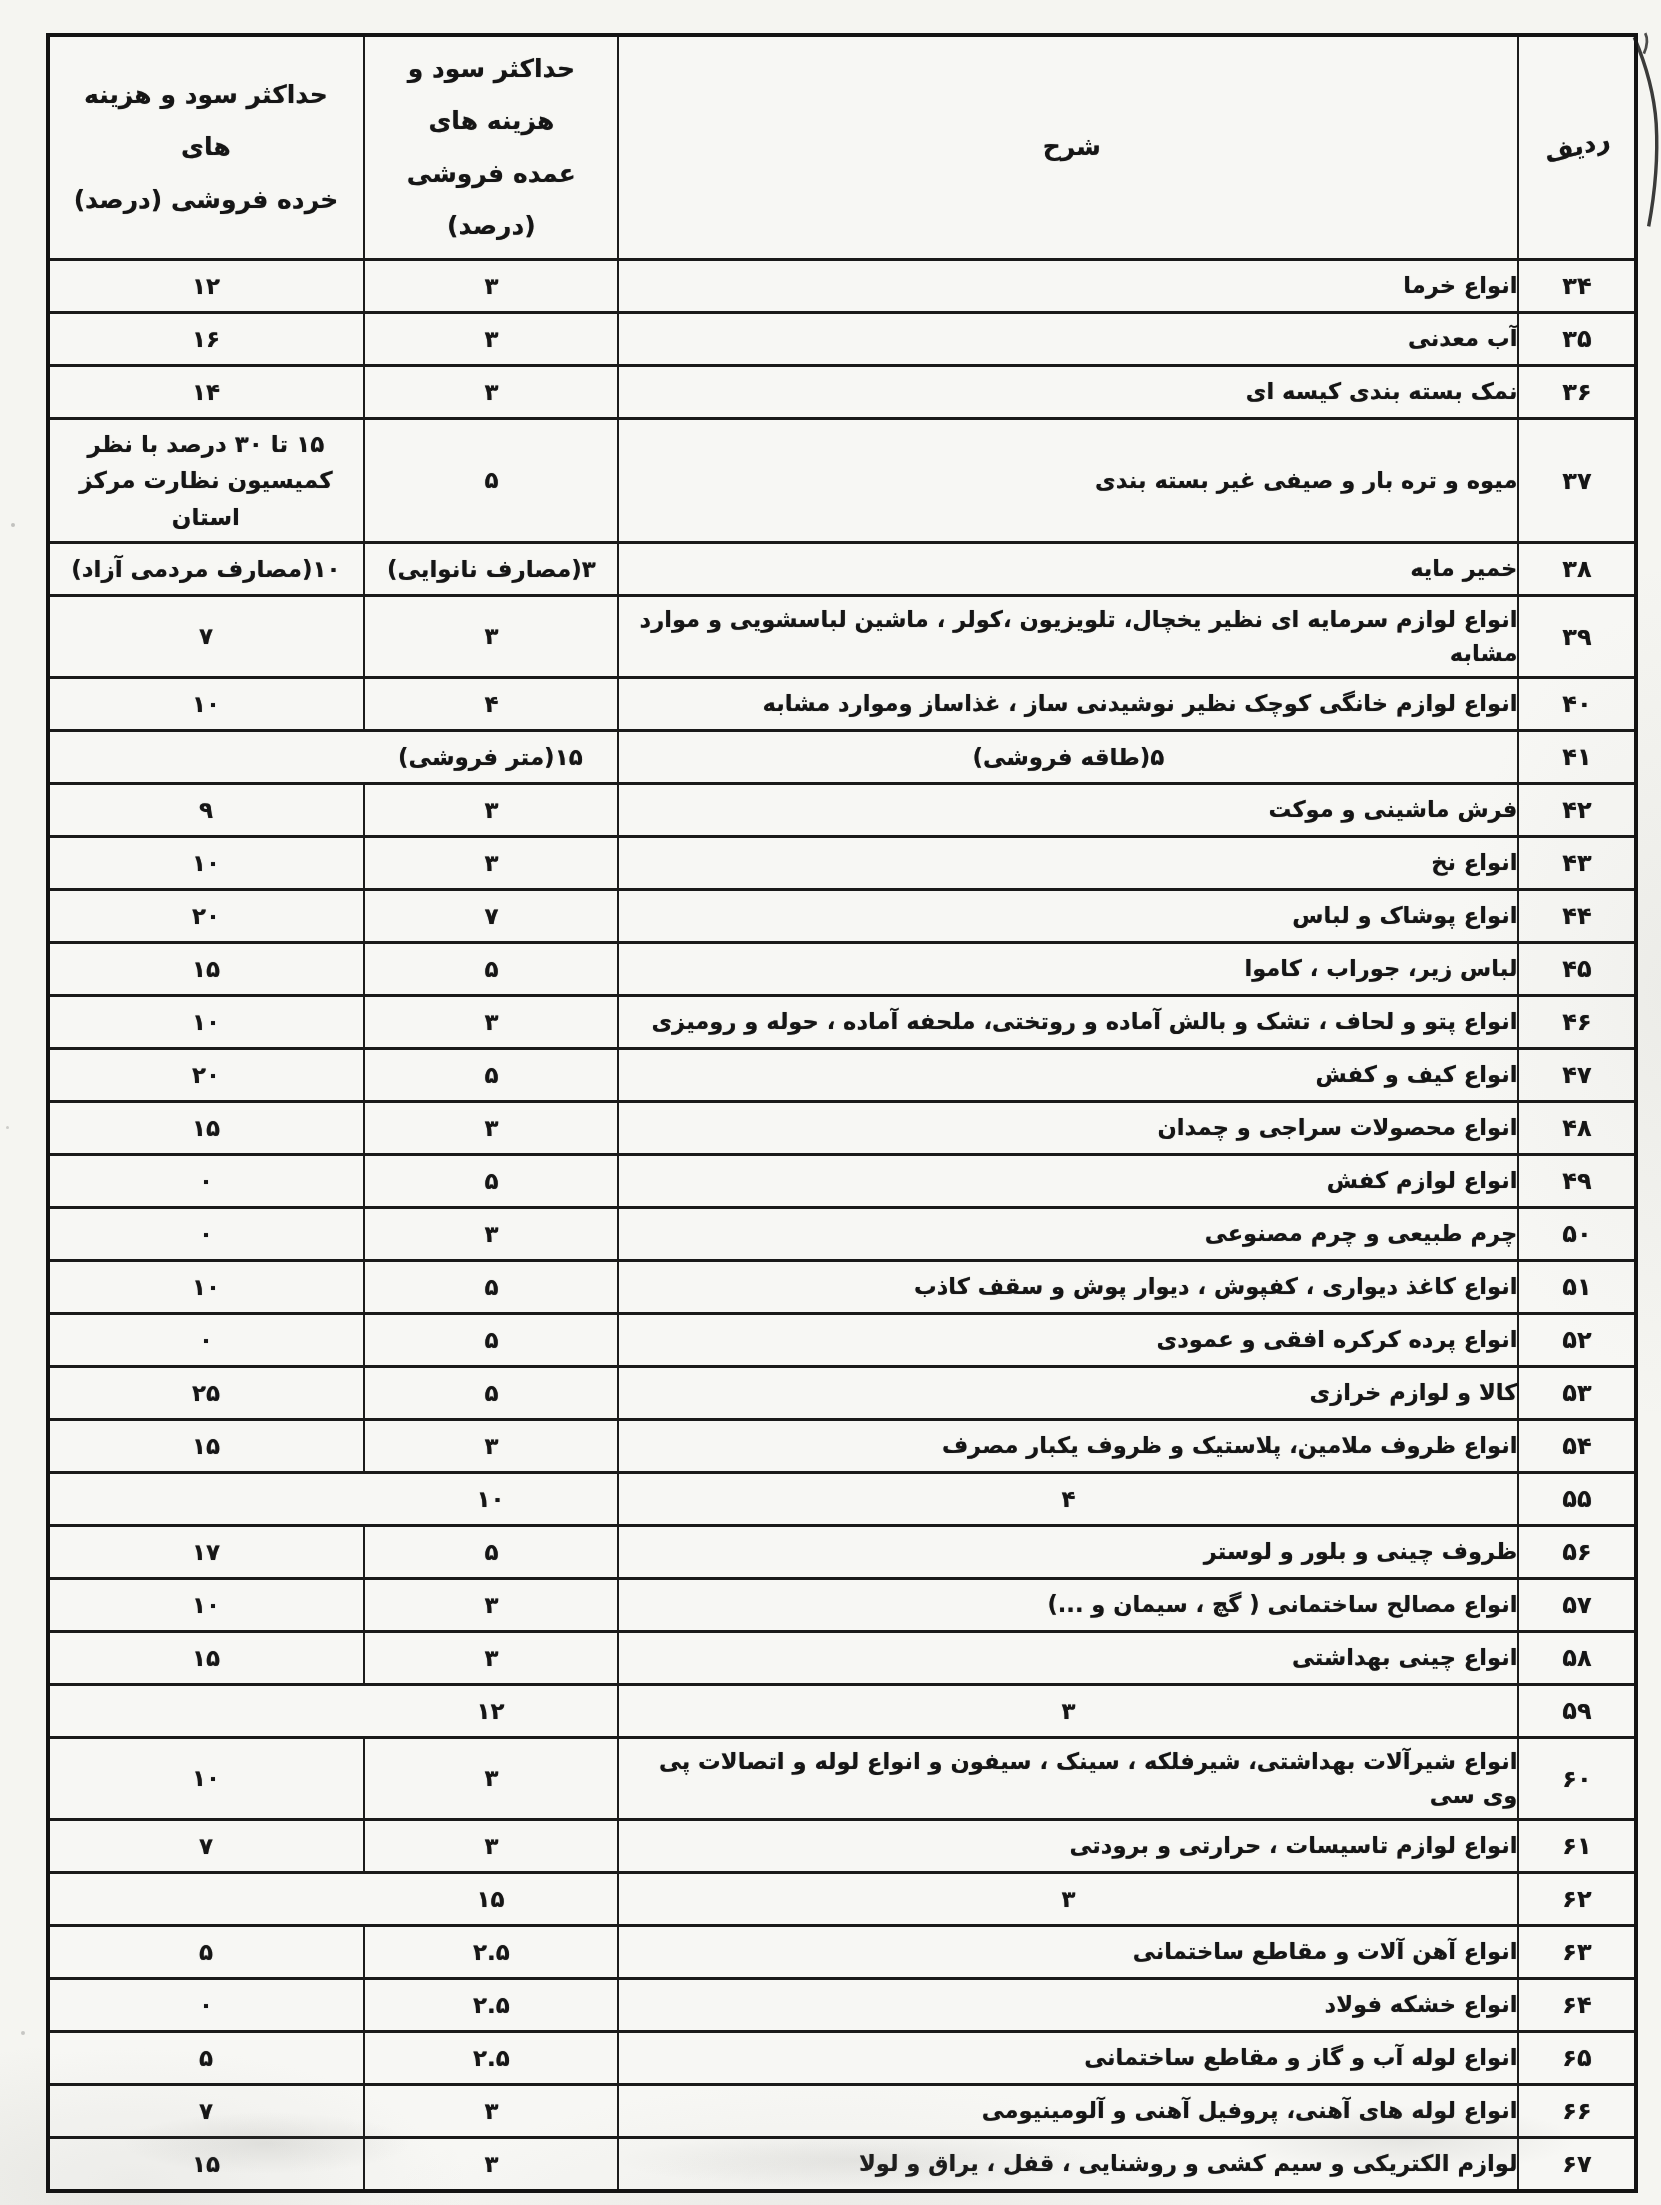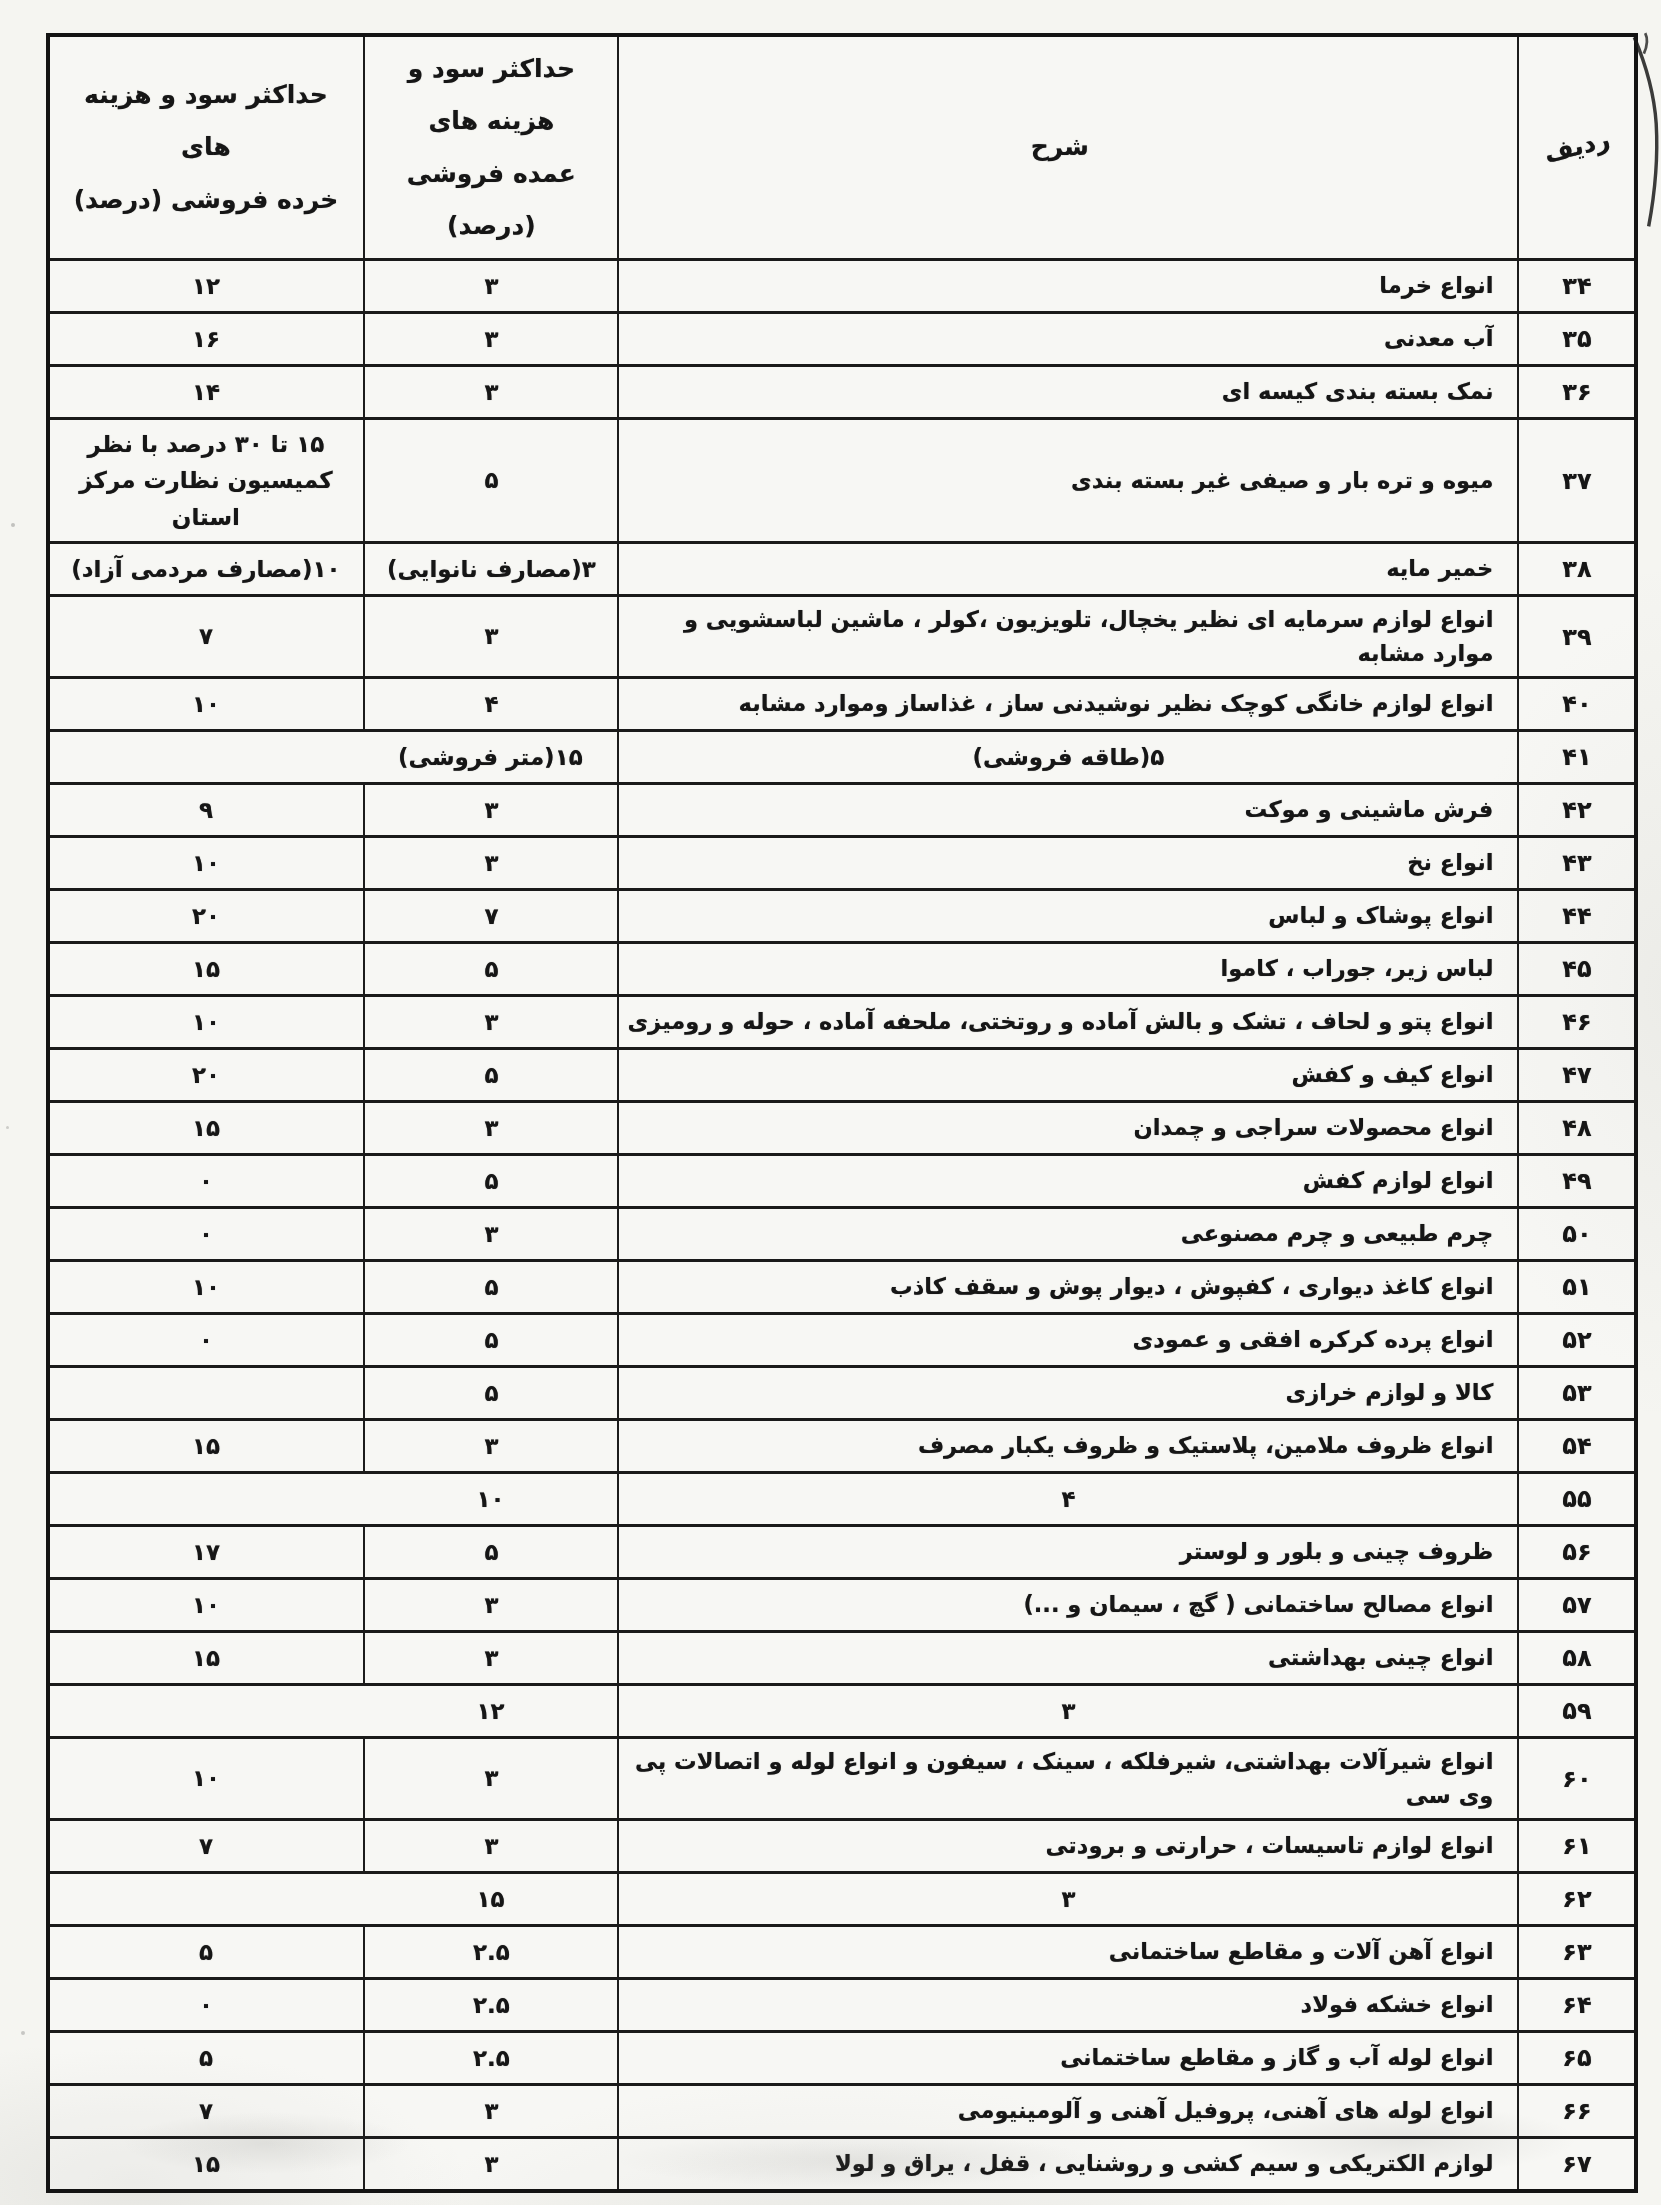--- a/index.html
+++ b/index.html
@@ -42,21 +42,21 @@
     font-weight:700;
     text-shadow:0 0 0.8px rgba(12,12,12,0.55);
   }
   .c-no,.c-desc,.c-whole{border-left:2.1px solid #1c1c1c;}
   .c-no{font-size:24px;letter-spacing:0.7px;}
   .c-desc{
     justify-content:flex-start;
     text-align:right;
     font-size:22.6px;
     line-height:1.5;
-    padding-right:24px;
+    padding-right:0;
   }
   .c-whole,.c-retail{font-size:23px;text-align:center;line-height:1.6;}
   .hdr .cell{font-size:25px;line-height:2.1;flex-direction:column;}
   .hdr .c-desc{justify-content:center;text-align:center;}
   .hdr .c-no .hdr-label{transform:rotate(-14deg);display:inline-block;}
   
   .artifact-svg{position:absolute;top:0;left:0;pointer-events:none;}
   .speck{position:absolute;background:rgba(60,60,60,0.55);border-radius:50%;}
   .blotch{position:absolute;border-radius:50%;pointer-events:none;}
 </style>
@@ -212,20 +212,21 @@
       <div class="cell c-no">۵۲</div>
       <div class="cell c-desc">انواع پرده کرکره افقی و عمودی</div>
       <div class="cell c-whole">۵</div>
       <div class="cell c-retail">۰</div>
     </div>
 
     <div class="t-row">
       <div class="cell c-no">۵۳</div>
       <div class="cell c-desc">کالا و لوازم خرازی</div>
       <div class="cell c-whole">۵</div>
+      <div class="cell c-retail">۲۵</div>
     </div>
 
     <div class="t-row">
       <div class="cell c-no">۵۴</div>
       <div class="cell c-desc">انواع ظروف ملامین، پلاستیک و ظروف یکبار مصرف</div>
       <div class="cell c-whole">۳</div>
       <div class="cell c-retail">۱۵</div>
     </div>
 
     <div class="t-row">

